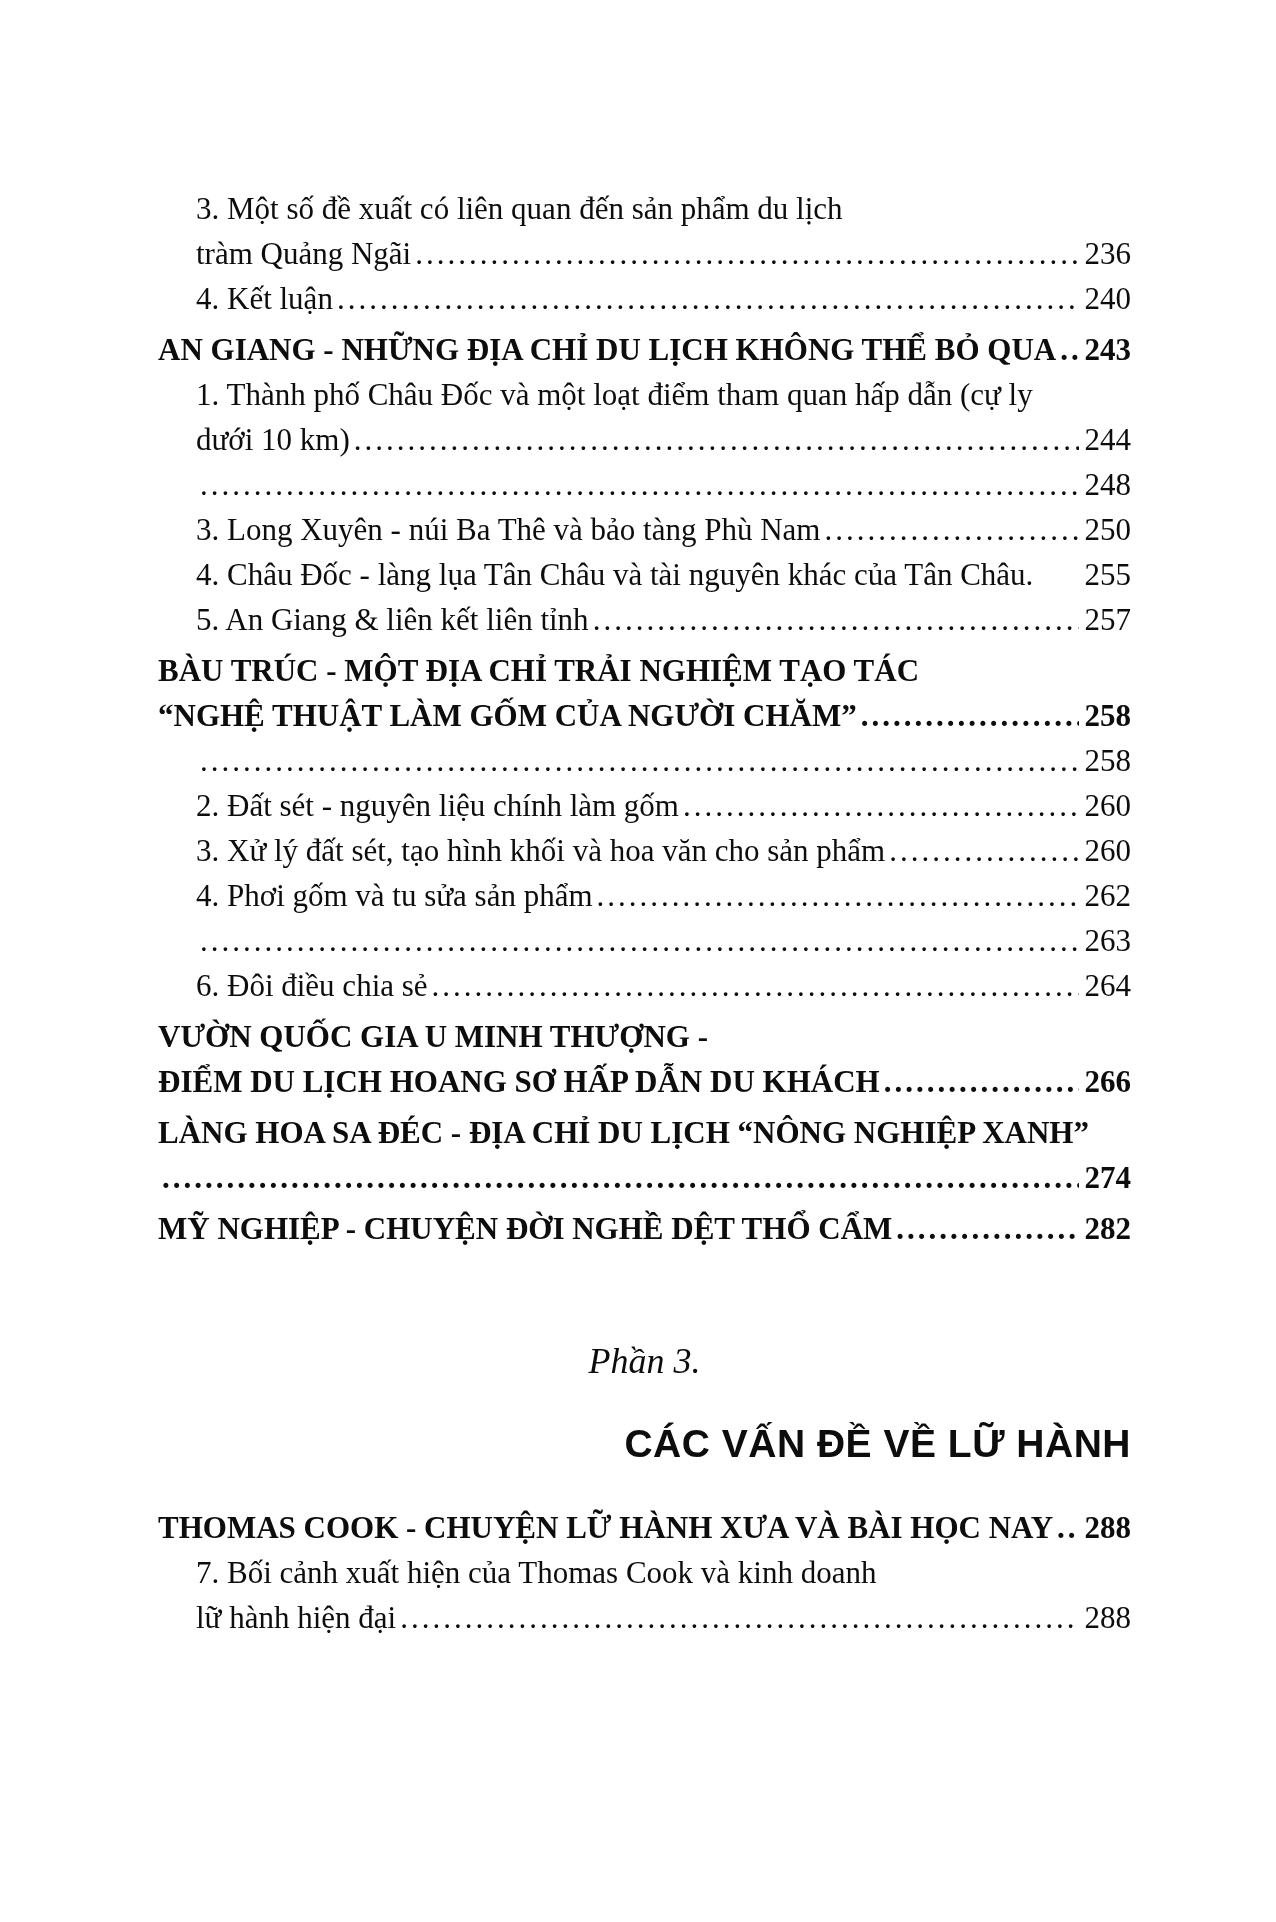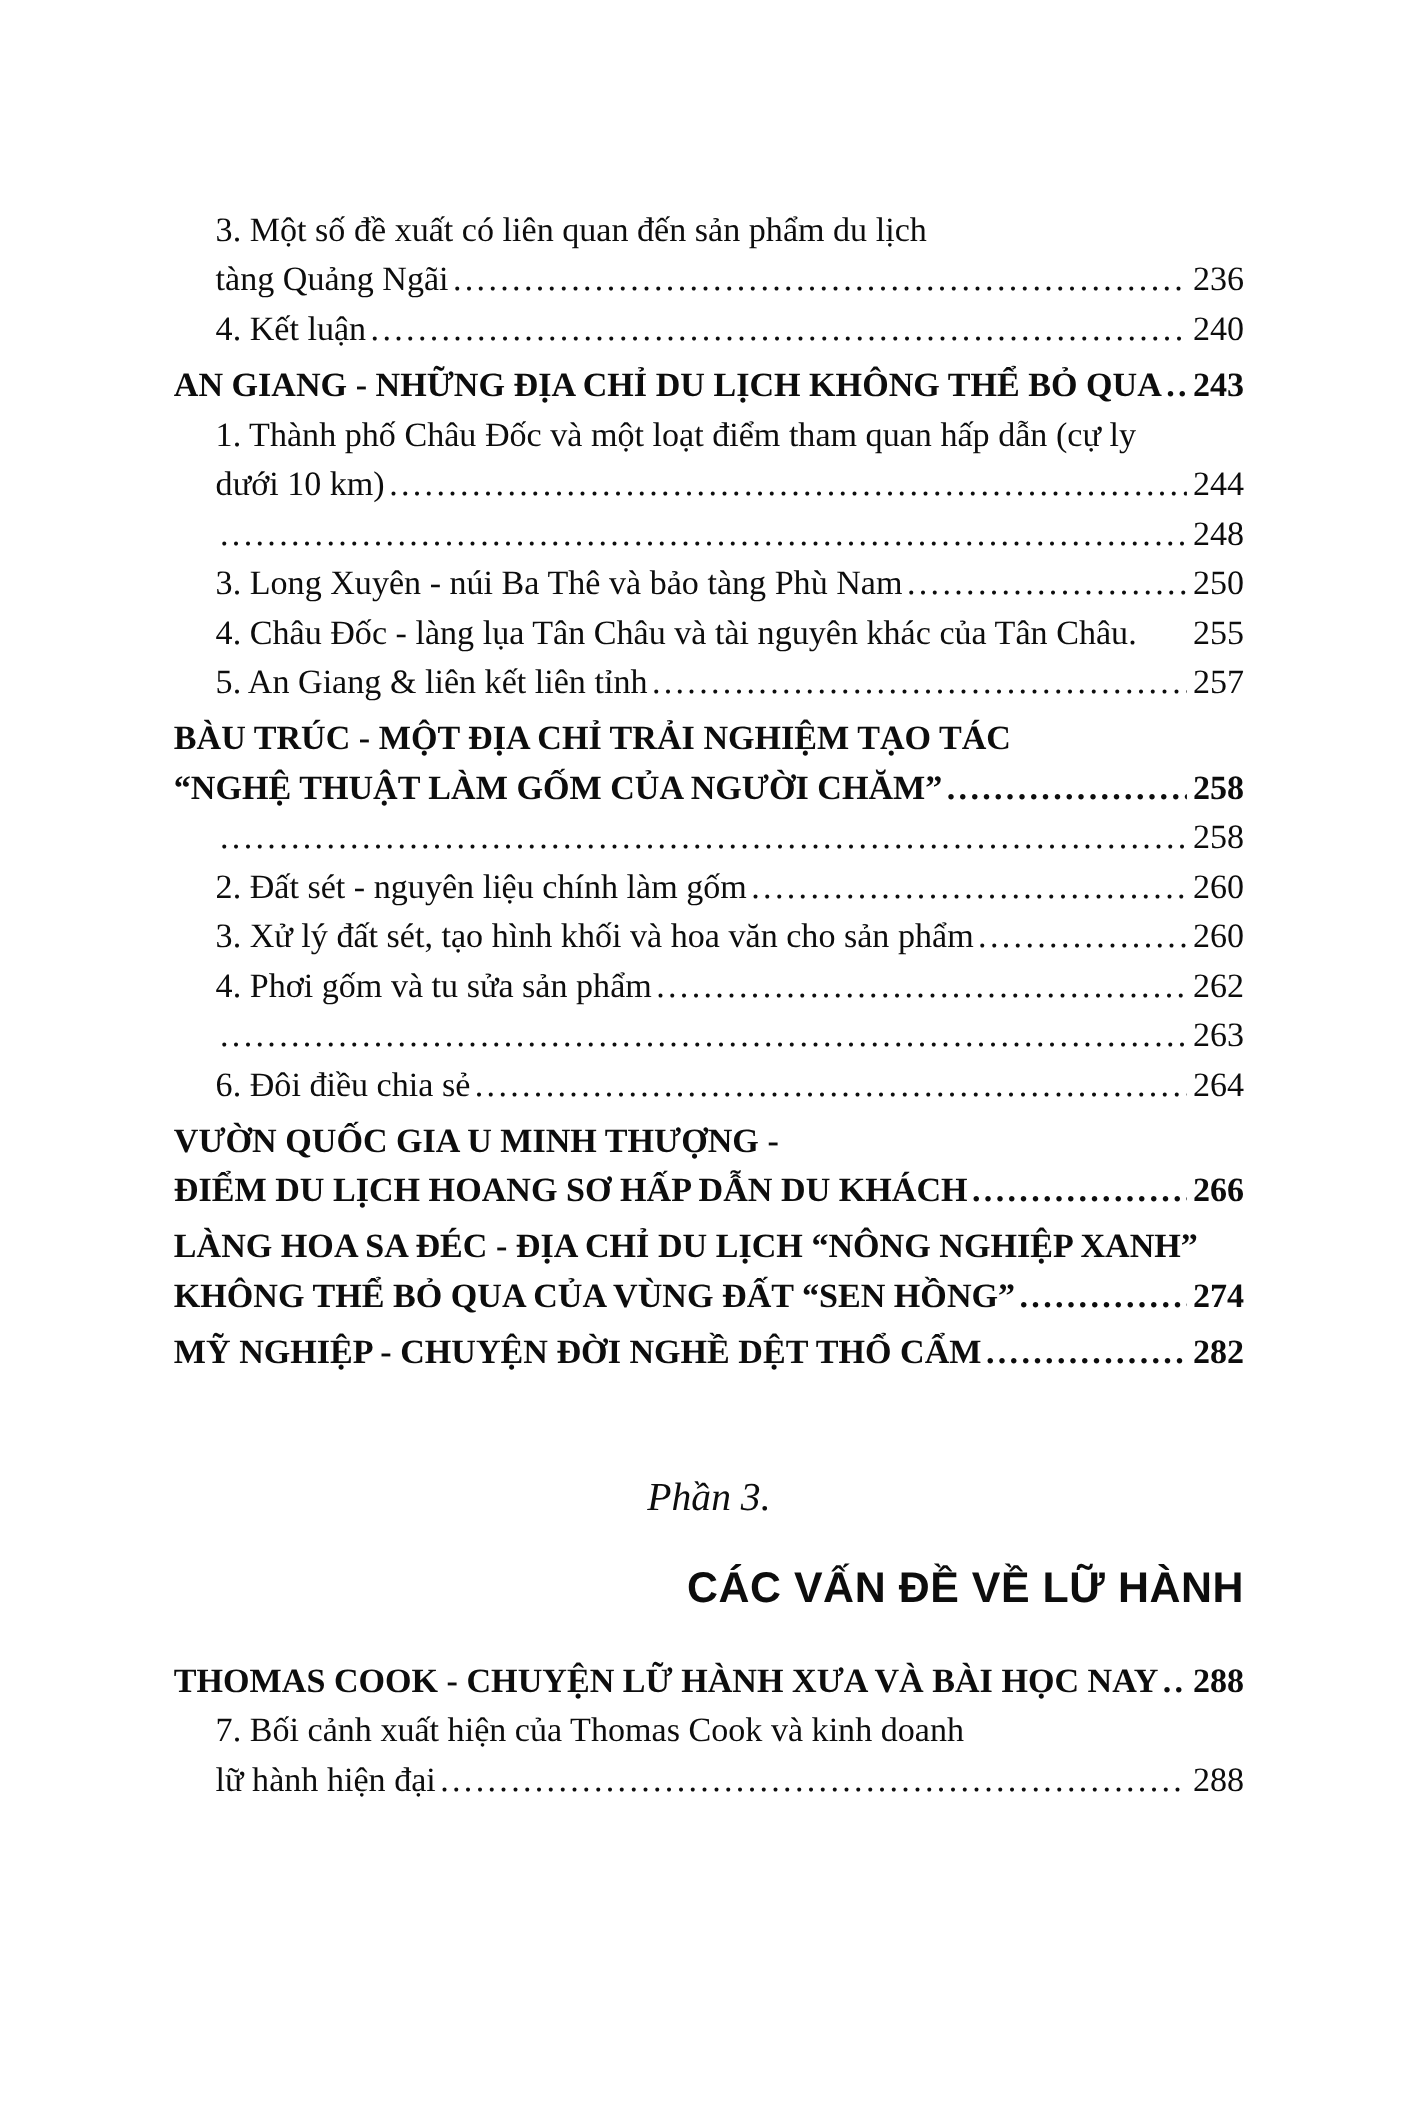--- a/index.html
+++ b/index.html
@@ -64,21 +64,21 @@
 </head>
 <body>
 
 <div class="page">
   <div class="toc" id="toc-top">
       <div class="entry item">
         <div class="line">
           <span class="txt">3. Một số đề xuất có liên quan đến sản phẩm du lịch</span>
         </div>
         <div class="line">
-          <span class="txt">tàng Quảng Ngãi</span>
+          <span class="txt">tràm Quảng Ngãi</span>
           <span class="dots"></span>
           <span class="pg">236</span>
         </div>
       </div>
       <div class="entry item">
         <div class="line">
           <span class="txt">4. Kết luận</span>
           <span class="dots"></span>
           <span class="pg">240</span>
         </div>
@@ -185,21 +185,20 @@
           <span class="txt">ĐIỂM DU LỊCH HOANG SƠ HẤP DẪN DU KHÁCH</span>
           <span class="dots"></span>
           <span class="pg">266</span>
         </div>
       </div>
       <div class="entry section">
         <div class="line">
           <span class="txt">LÀNG HOA SA ĐÉC - ĐỊA CHỈ DU LỊCH “NÔNG NGHIỆP XANH”</span>
         </div>
         <div class="line">
-          <span class="txt">KHÔNG THỂ BỎ QUA CỦA VÙNG ĐẤT “SEN HỒNG”</span>
           <span class="dots"></span>
           <span class="pg">274</span>
         </div>
       </div>
       <div class="entry section">
         <div class="line">
           <span class="txt">MỸ NGHIỆP - CHUYỆN ĐỜI NGHỀ DỆT THỔ CẨM</span>
           <span class="dots"></span>
           <span class="pg">282</span>
         </div>

